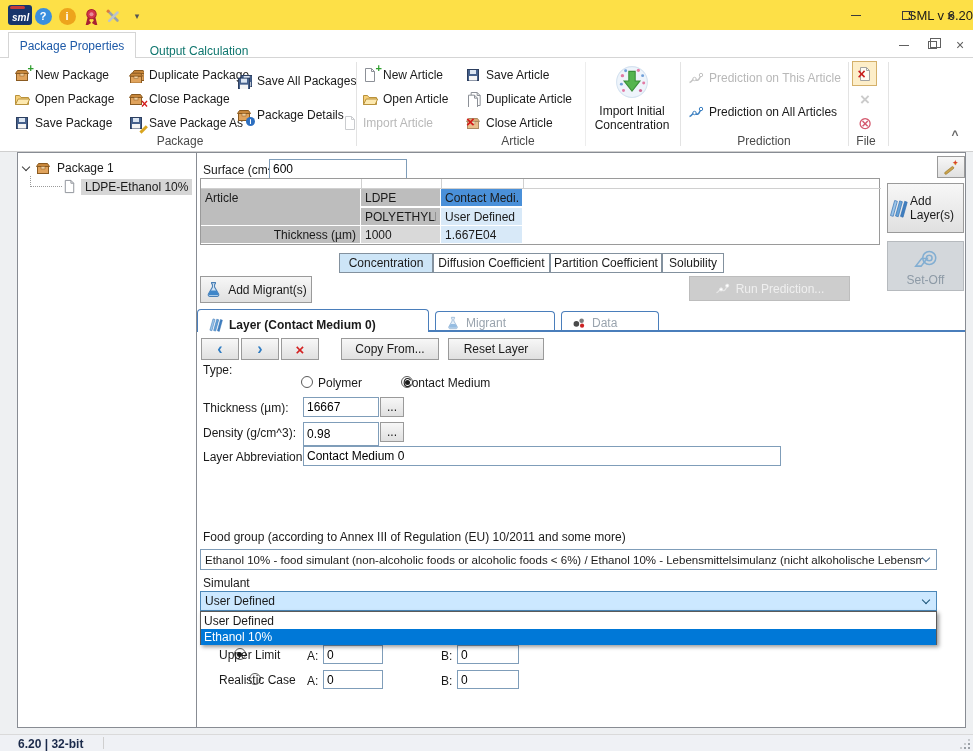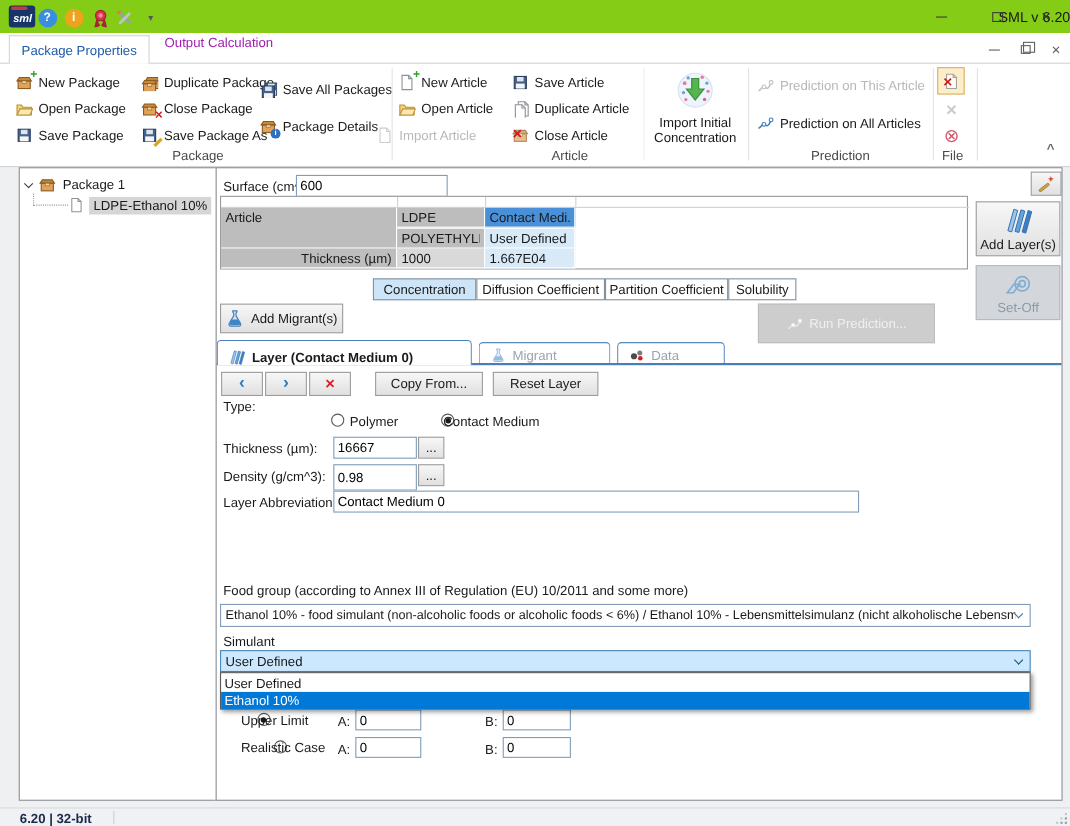--- a/index.html
+++ b/index.html
@@ -120,21 +120,21 @@
   <circle cx="8" cy="5.8" r="1.9" fill="#e9899a"></circle>
 </symbol>
 <symbol id="s-tools" viewBox="0 0 16 16">
   <rect x="1" y="6.8" width="13.5" height="2.5" rx="1.2" transform="rotate(45 8 8)" fill="#99a1aa"></rect>
   <rect x="1" y="6.8" width="13.5" height="2.5" rx="1.2" transform="rotate(-45 8 8)" fill="#bcc4cc"></rect>
   <circle cx="3" cy="3" r="1.5" fill="#e07b39"></circle>
 </symbol>
 </defs>
 </svg>
 
-<div class="abs" style="left:0;top:0;width:973px;height:30px;background:#84cc16">
+<div class="abs" style="left:0;top:0;width:973px;height:30px;background:#fde047">
   <div class="abs" style="left:8px;top:5px;width:24px;height:20px;background:#17356b;border-radius:3px">
     <span class="abs" style="left:2px;top:1px;width:15px;height:3px;background:#c43b3b;border-radius:2px"></span>
     <span class="abs" style="left:4px;top:7px;color:#fff;font-style:italic;font-weight:bold;font-size:10px">sml</span>
   </div>
   <div class="qat" style="left:33px">
       <span class="circ" style="background:#3b8ede">?</span>
     </div>
   <div class="qat" style="left:57px">
       <span class="circ" style="background:#eda41c">i</span>
     </div>
@@ -160,21 +160,21 @@
     </div>
   <div class="abs wbtn" style="left:929px;top:0;width:44px;height:30px;font-size:15px;color:#333">
       <span>×</span>
     </div>
 </div>
 
 <div class="abs" style="left:0;top:30px;width:973px;height:27px;background:#fff">
   <div class="abs" style="left:8px;top:2px;width:128px;height:26px;background:#fff;border:1px solid #d5d5d5;border-bottom:none;display:flex;align-items:center;justify-content:center;color:#1e5aa8;z-index:5">
     <span>Package Properties</span>
   </div>
-  <div class="abs" style="left:140px;top:2px;width:118px;height:26px;display:flex;align-items:flex-start;justify-content:center;color:#a21caf">
+  <div class="abs" style="left:140px;top:2px;width:118px;height:26px;display:flex;align-items:flex-end;justify-content:center;color:#0f766e">
     <span>Output Calculation</span>
   </div>
   <div class="abs wbtn" style="left:893px;top:5px;width:22px;height:20px">
       <span class="minbar" style="background:#606060"></span>
     </div>
   <div class="abs wbtn" style="left:921px;top:5px;width:22px;height:20px">
       <span class="rest"></span>
     </div>
   <div class="abs wbtn" style="left:949px;top:5px;width:22px;height:20px;font-size:14px;color:#606060">
       <span>×</span>
@@ -407,21 +407,21 @@
         <span class="ellip">Contact Medi...</span>
       </div>
     <div class="cell" style="left:240px;top:29px;width:82px;height:18px;background:#d8e9f8">
         <span>User Defined</span>
       </div>
     <div class="cell" style="left:240px;top:47px;width:82px;height:18px;background:#d8e9f8">
         <span>1.667E04</span>
       </div>
   </div>
 
-  <div class="btn abs" style="left:690px;top:30px;width:77px;height:50px;flex-direction:column;gap:2px">
+  <div class="btn abs" style="left:690px;top:30px;width:77px;height:50px;flex-direction:row;gap:2px">
     <svg style="width:26px;height:26px">
         <use href="#s-layers"></use>
       </svg>
     <span>Add Layer(s)</span>
   </div>
   <div class="abs" style="left:690px;top:88px;width:77px;height:50px;background:#d3d7db;border:1px solid #b6babe;display:flex;flex-direction:column;align-items:center;justify-content:center;gap:2px;color:#8d9aa6">
     <svg style="width:26px;height:26px">
         <use href="#s-roll"></use>
       </svg>
     <span>Set-Off</span>
@@ -440,21 +440,21 @@
   <div class="ptab" style="left:465px;top:100px;width:62px">
       <span>Solubility</span>
     </div>
 
   <div class="btn abs" style="left:3px;top:123px;width:112px;height:27px;gap:6px">
     <svg style="width:17px;height:17px">
         <use href="#s-flask"></use>
       </svg>
     <span>Add Migrant(s)</span>
   </div>
-  <div class="abs" style="left:492px;top:123px;width:161px;height:36px;background:#cdcdcd;border:1px solid #bdbdbd;display:flex;align-items:center;justify-content:center;gap:6px;color:#efefef">
+  <div class="abs" style="left:492px;top:123px;width:161px;height:25px;background:#cdcdcd;border:1px solid #bdbdbd;display:flex;align-items:center;justify-content:center;gap:6px;color:#efefef">
     <svg style="width:15px;height:15px;color:#e6e6e6">
         <use href="#s-graph"></use>
       </svg>
     <span>Run Prediction...</span>
   </div>
 
   
   <div class="abs" style="left:0;top:177px;width:768px;height:2px;background:#4a7ebb"></div>
   <div class="ltab" style="left:0;top:156px;width:232px;height:23px;z-index:2;font-weight:bold">
     <svg style="width:15px;height:15px">

